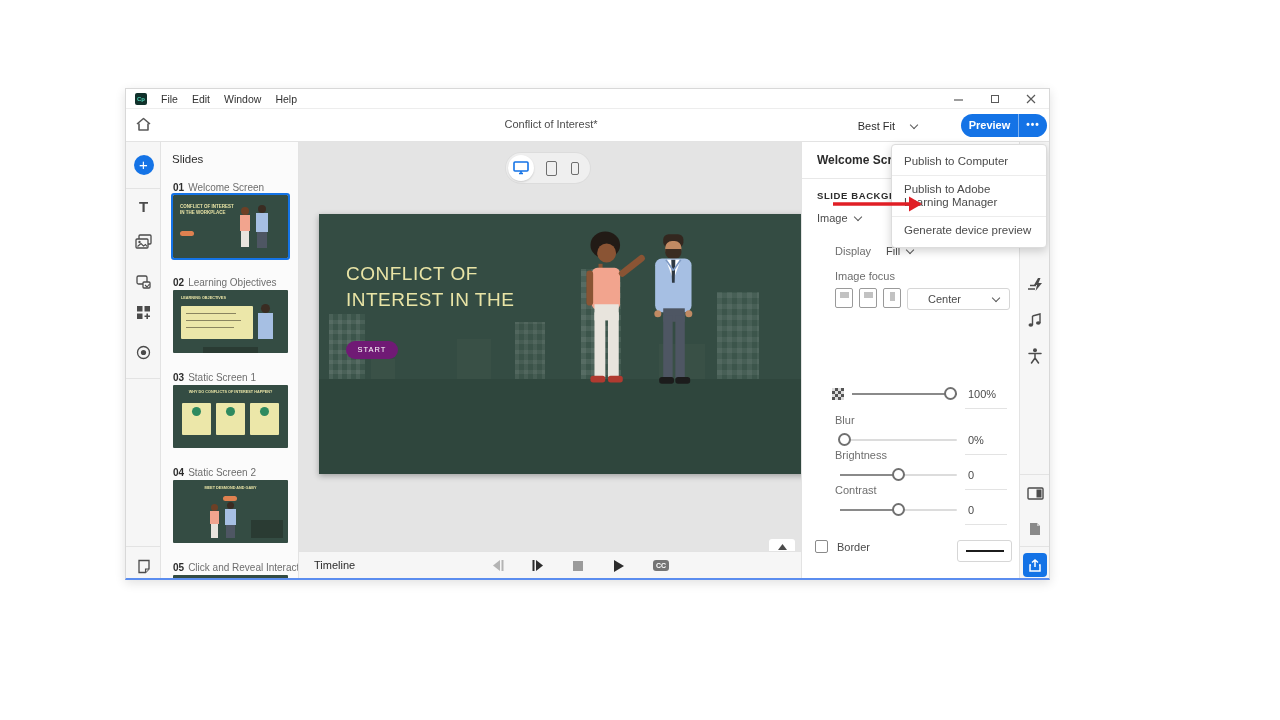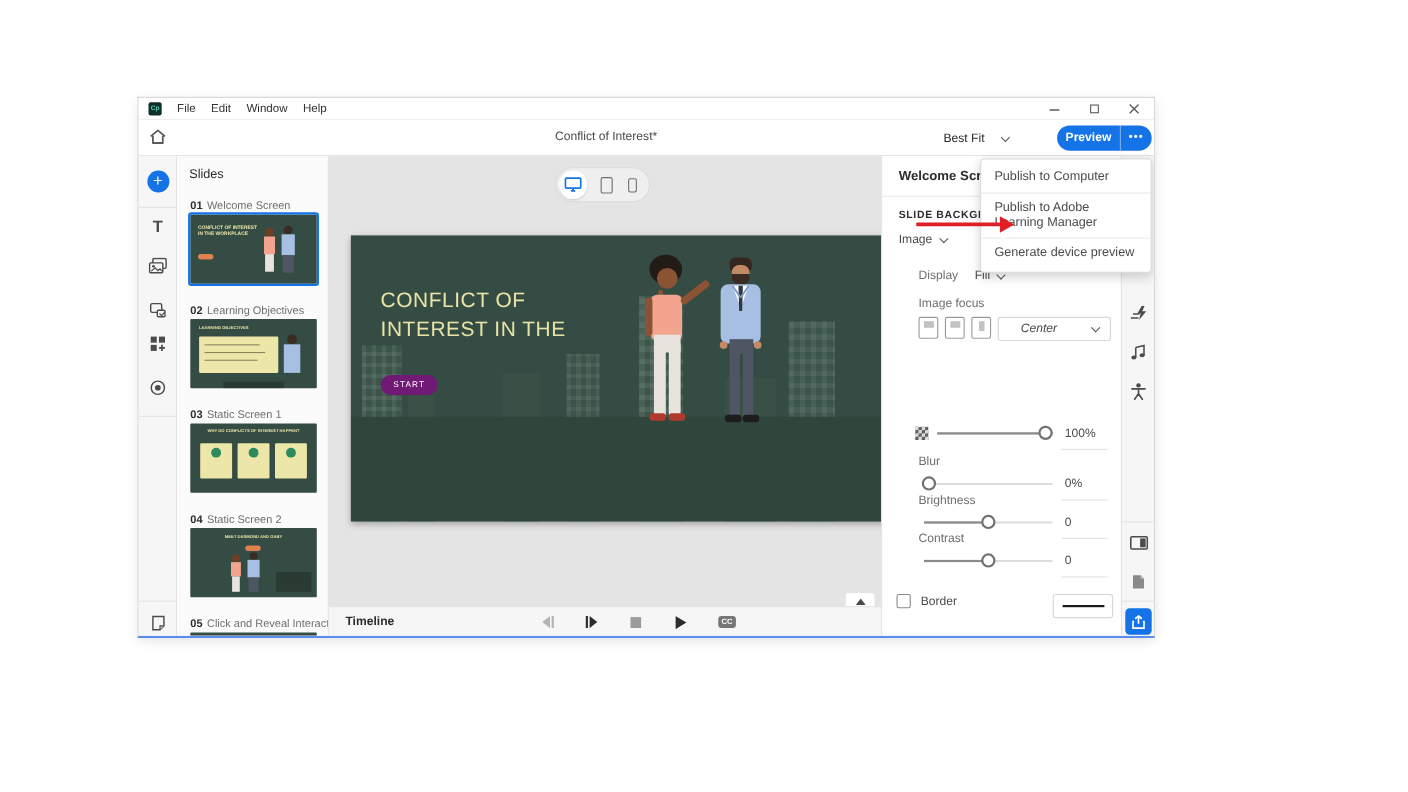--- a/index.html
+++ b/index.html
@@ -45,35 +45,35 @@
   .device-circle { width:26px; height:26px; background:#fff; border-radius:50%; margin-left:2px; display:flex; align-items:center; justify-content:center; box-shadow:0 1px 2px rgba(0,0,0,.15); }
   .tablet-glyph { width:11px; height:15px; border:1.5px solid #6e6e6e; border-radius:2px; margin-left:12px; }
   .phone-glyph { width:8px; height:13px; border:1.5px solid #6e6e6e; border-radius:2px; margin-left:14px; }
   .stage { position:absolute; left:20px; top:72px; width:520px; height:260px; background:#344c43; box-shadow:0 2px 6px rgba(0,0,0,.3); overflow:hidden; }
   .bldg { position:absolute; }
   .ground { position:absolute; left:0; right:0; top:165px; height:95px; background:#2f463d; }
   .stage-title { position:absolute; left:27px; top:47px; font-size:19px; line-height:26px; color:#e9e4a6; letter-spacing:.5px; }
   .start-btn { position:absolute; left:27px; top:127px; width:52px; height:18px; border-radius:9px; background:#701a75; color:#fff; font-size:7.5px; font-weight:normal; letter-spacing:1px; text-align:center; line-height:18px; }
   .collapse-btn { position:absolute; left:470px; top:397px; width:26px; height:15px; background:#fff; border-radius:3px 3px 0 0; display:flex; align-items:center; justify-content:center; }
   .timeline { position:absolute; left:0; bottom:0; width:502px; height:27px; background:#f6f6f6; border-top:1px solid #e3e3e3; }
-  .tl-label { position:absolute; left:15px; top:7px; font-size:11px; color:#2c2c2c;font-weight:bold; }
+  .tl-label { position:absolute; left:15px; top:7px; font-size:11px; color:#2c2c2c; }
   .tl-ctrl { position:absolute; top:0; height:27px; display:flex; align-items:center; justify-content:center; width:24px; }
   .cc-badge { background:#757575; color:#fff; border-radius:3px; font-size:7px; font-weight:bold; padding:2px 3px; }
   
   .right-panel { position:absolute; left:675px; top:53px; width:220px; bottom:0; background:#fff; border-left:1px solid #e3e3e3; }
   .rp-header { position:absolute; left:0; top:0; width:100%; height:37px; border-bottom:1px solid #e8e8e8; line-height:37px; padding-left:15px; font-size:12px; font-weight:bold; color:#2c2c2c; }
   .rp-section { position:absolute; left:15px; top:48px; font-size:9.5px; font-weight:bold; letter-spacing:.6px; color:#2c2c2c; }
   .rp-row { position:absolute; font-size:11px; color:#4b4b4b; display:flex; align-items:center; gap:7px; }
   .rp-sub { color:#6e6e6e; }
   .img-preview { position:absolute; left:130px; top:72px; width:55px; height:18px; background:#33493f; border-radius:2px; }
   .focus-btn { width:18px; height:20px; background:#fff; border:1px solid #9a9a9a; border-radius:2px; display:flex; align-items:flex-start; justify-content:center; padding-top:3px; }
   .focus-bar { width:9px; height:6px; background:#c2c2c2; }
   .focus-bar.v { width:5px; height:9px; }
   .select-box { position:absolute; width:103px; height:22px; background:#fff; border:1px solid #d6d6d6; border-radius:3px; font-size:11px; color:#4b4b4b; display:flex; align-items:center; }
-  .select-box span.txt { margin-left:20px; flex:1;font-style:italic; }
+  .select-box span.txt { margin-left:20px; flex:1; }
   .select-box .chev { margin-right:10px; }
   .slider-track { position:absolute; height:2px; background:#dcdcdc; border-radius:1px; }
   .slider-fill { position:absolute; left:0; top:0; height:2px; background:#8a8a8a; }
   .slider-knob { position:absolute; top:-6px; width:13px; height:13px; background:#fff; border:2px solid #707070; border-radius:50%; }
   .slider-value { position:absolute; font-size:11px; color:#4b4b4b; width:42px; }
   .value-line { position:absolute; width:42px; height:1px; background:#e3e3e3; }
   .checker { width:12px; height:12px;
     background-image:linear-gradient(45deg,#555 25%,transparent 25%,transparent 75%,#555 75%),linear-gradient(45deg,#555 25%,#ddd 25%,#ddd 75%,#555 75%);
     background-size:6px 6px; background-position:0 0,3px 3px; }
   .checkbox { width:13px; height:13px; border:1.5px solid #8a8a8a; border-radius:2px; background:#fff; }

